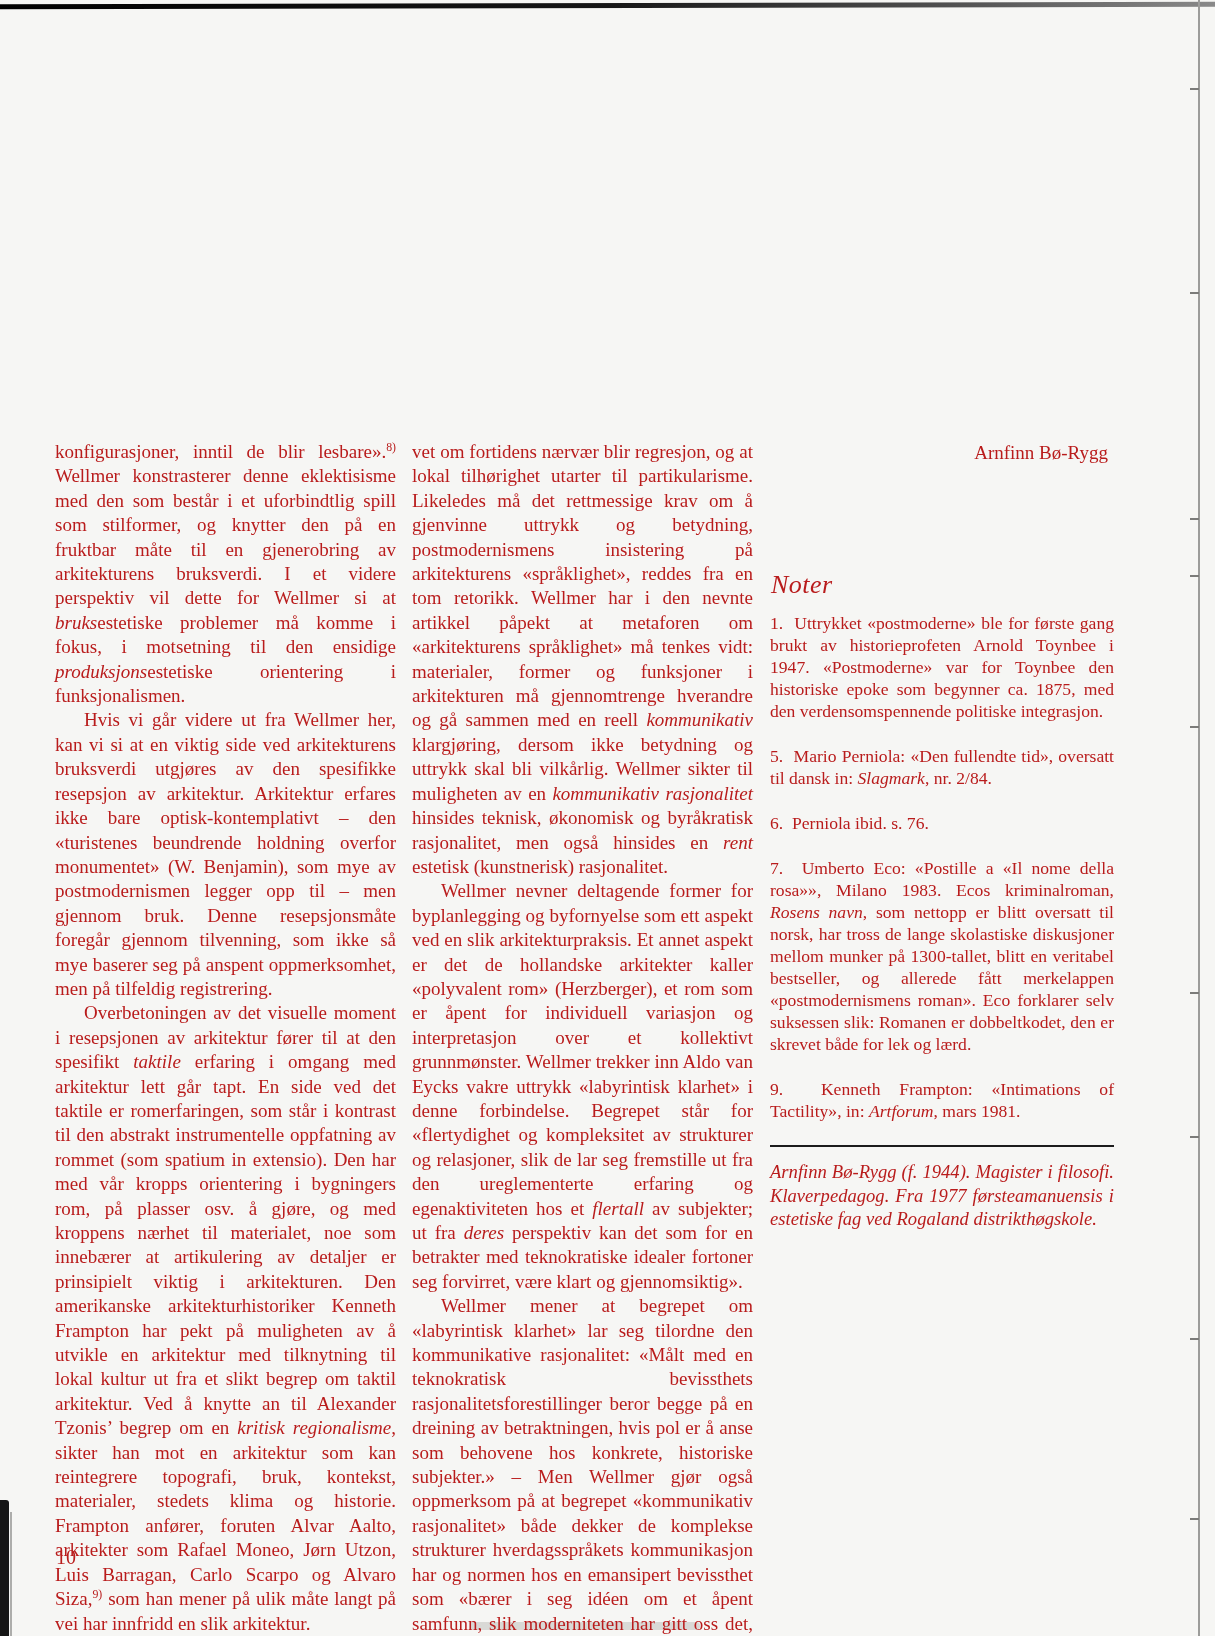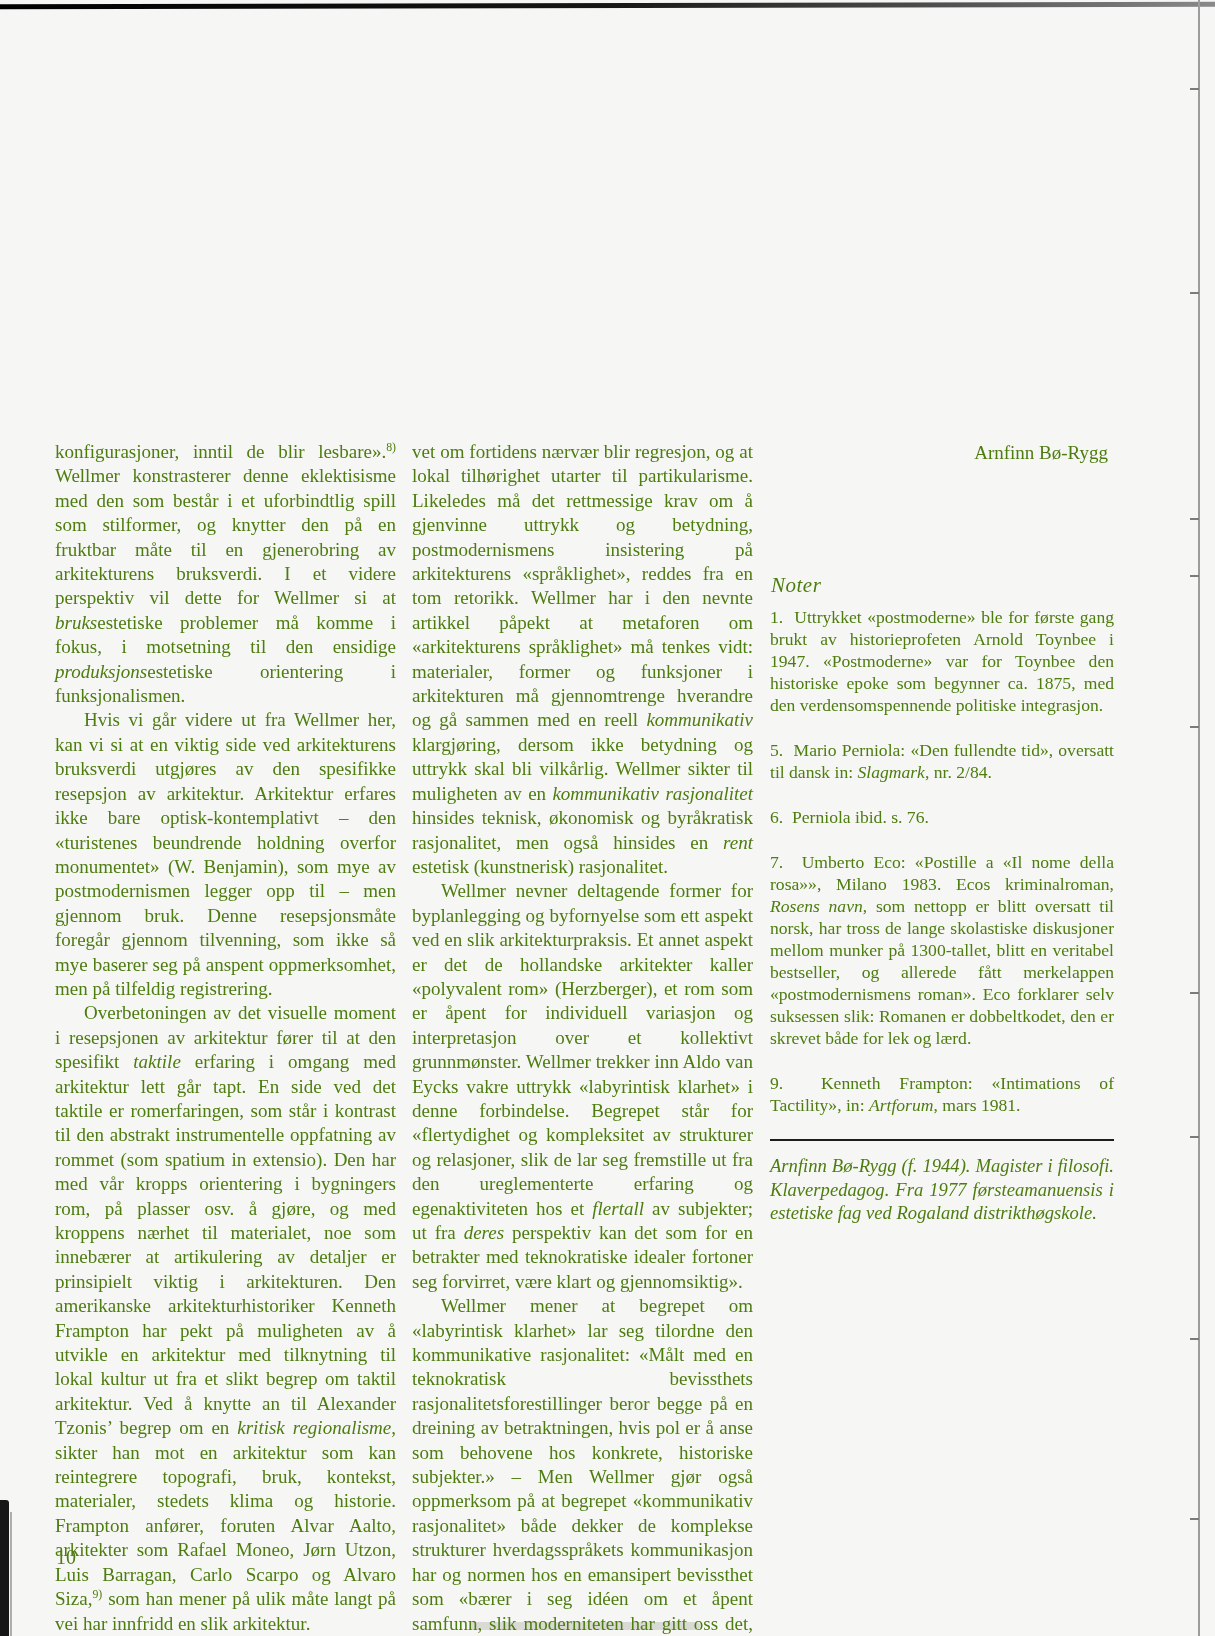--- a/index.html
+++ b/index.html
@@ -1,37 +1,37 @@
 <!DOCTYPE html>
 <html lang="no"><head>
 <meta charset="utf-8">
 <style>
   html,body { margin:0; padding:0; background:#e9e9e7; }
   .page {
     position:relative; width:1215px; height:1636px; margin:0 auto;
-    background:#f6f6f4; color:#4d7c0f; overflow:hidden;
+    background:#f6f6f4; color:#b91c1c; overflow:hidden;
     font-family:"Liberation Serif", "DejaVu Serif", serif;
   }
   .topbar {
     position:absolute; top:3px; left:-4px; width:1223px; height:5px;
     background:linear-gradient(to right,#000 0%,#161616 50%,#555 80%,#8a8a8a 100%);
     transform:rotate(-0.12deg);
   }
   .col {
     position:absolute; top:440px; width:341px;
     font-size:19px; line-height:24.4px; text-align:justify;
   }
   .col p { margin:0; text-indent:29px; }
   .col p.noindent { text-indent:0; }
   #col1 { left:55px; }
   #col2 { left:412px; }
   #col3 { left:770px; width:344px; }
   .byline { text-align:right; padding-right:6px; margin-top:1px; font-size:19px; }
-  .notes-heading { font-style:italic; font-size:21px; margin-top:108px; margin-left:1px; letter-spacing:0.5px; }
-  .notes-block { margin-top:8px; }
+  .notes-heading { font-style:italic; font-size:26px; margin-top:108px; margin-left:1px; letter-spacing:0.5px; }
+  .notes-block { margin-top:14px; }
   .notes-block p.note { font-size:17.6px; line-height:22px; margin:0 0 23px 0; text-indent:0; text-align:justify; }
   sup { font-size:62%; vertical-align:super; line-height:0; }
   .bio-rule { border:none; border-top:2.5px solid #1c1c1c; margin:20px 0 13px 0; }
   .bio { font-style:italic; font-size:18.6px; line-height:23.8px; text-align:justify; }
   .pagenum { position:absolute; left:56px; top:1546px; font-size:20px; }
   .right-edge { position:absolute; top:0; bottom:0; left:1198px; width:2px; background:#9c9c9a; }
   .tick { position:absolute; left:1190px; width:9px; height:2px; background:#7b7b79; }
   .corner-shadow { position:absolute; left:0; top:1500px; width:9px; height:136px; background:#161616; border-radius:0 3px 0 0; }
   .corner-shadow-light { position:absolute; left:10px; top:1512px; width:2px; height:124px; background:#adadab; }
   .smudge { position:absolute; left:470px; top:1622px; width:230px; height:8px; background:#d9d9d6; border-radius:4px; }

